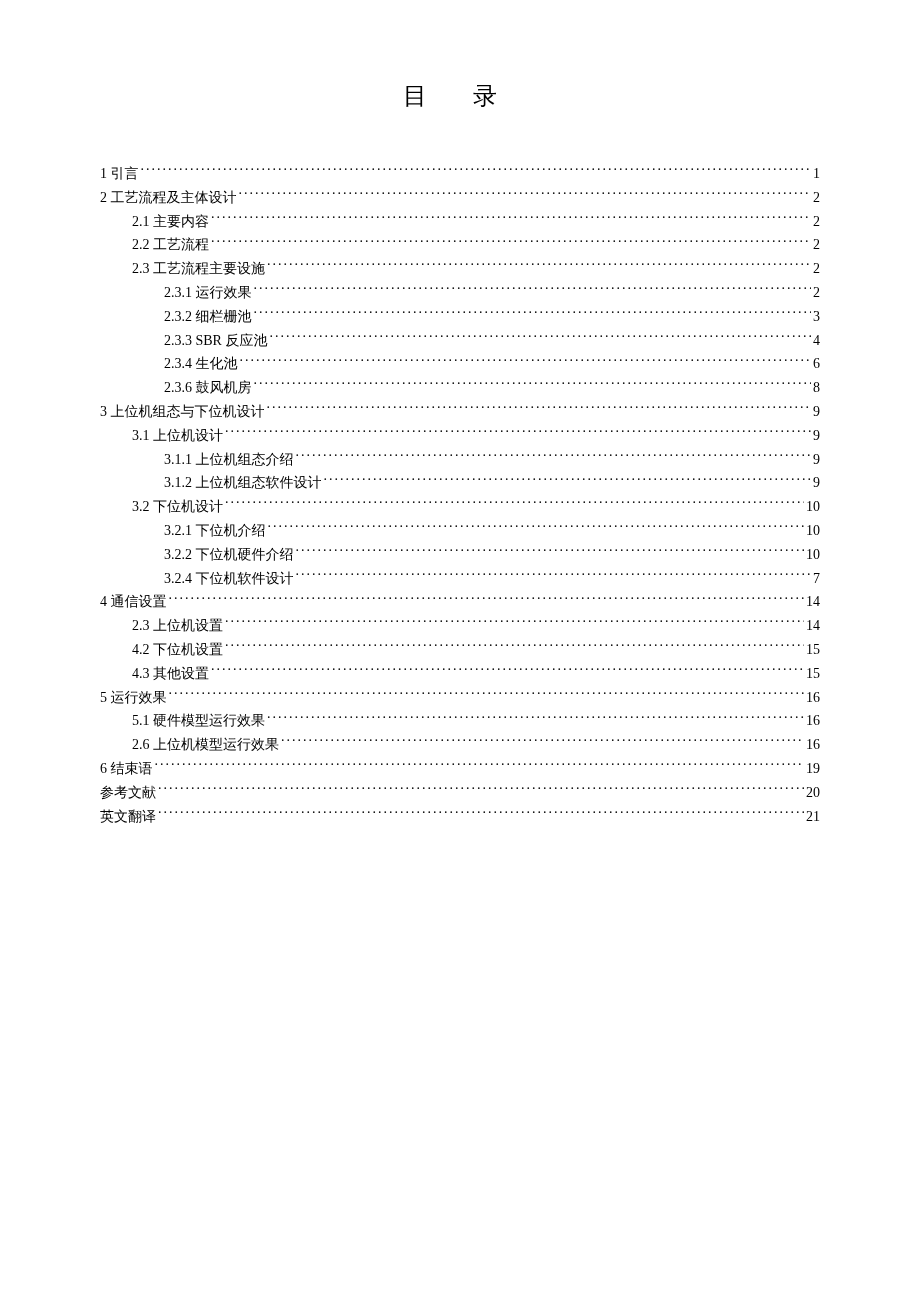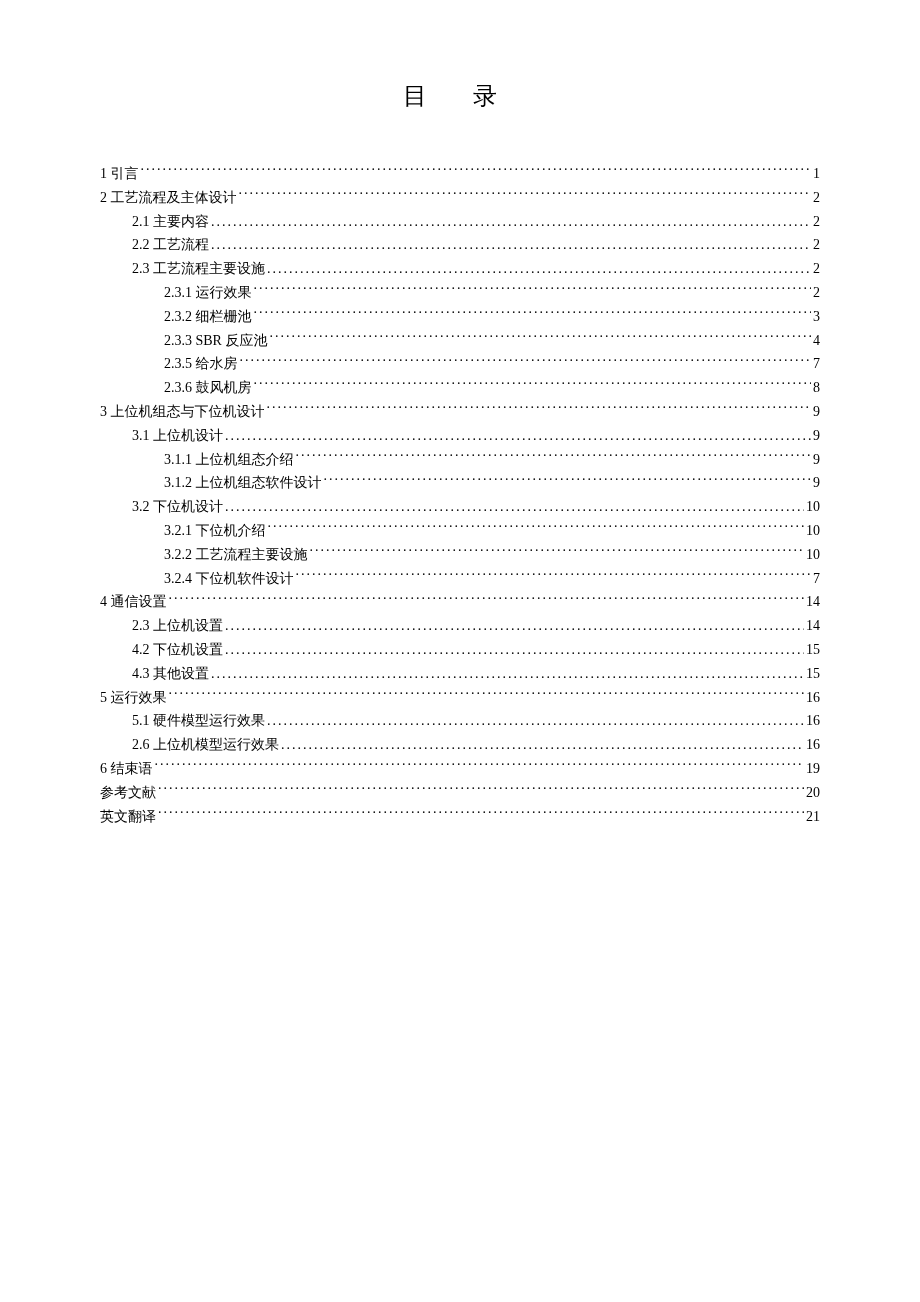--- a/index.html
+++ b/index.html
@@ -31,21 +31,20 @@
       display: flex;
       align-items: baseline;
       white-space: nowrap;
       overflow: hidden;
     }
     .toc-entry.level-1 {
       padding-left: 0;
     }
     .toc-entry.level-2 {
       padding-left: 32px;
-      align-items: flex-end;
     }
     .toc-entry.level-3 {
       padding-left: 64px;
     }
     .toc-label {
       flex-shrink: 0;
     }
     .toc-dots {
       flex: 1;
       overflow: hidden;
@@ -105,23 +104,23 @@
       <span class="toc-label">2.3.2  细栏栅池</span>
       <span class="toc-dots"></span>
       <span class="toc-page">3</span>
     </div>
     <div class="toc-entry level-3">
       <span class="toc-label">2.3.3 SBR 反应池</span>
       <span class="toc-dots"></span>
       <span class="toc-page">4</span>
     </div>
     <div class="toc-entry level-3">
-      <span class="toc-label">2.3.5  给水房</span>
-      <span class="toc-dots"></span>
-      <span class="toc-page">7</span>
+      <span class="toc-label">2.3.4  生化池</span>
+      <span class="toc-dots"></span>
+      <span class="toc-page">6</span>
     </div>
     <div class="toc-entry level-3">
       <span class="toc-label">2.3.6  鼓风机房</span>
       <span class="toc-dots"></span>
       <span class="toc-page">8</span>
     </div>
     <div class="toc-entry level-1">
       <span class="toc-label">3  上位机组态与下位机设计</span>
       <span class="toc-dots"></span>
       <span class="toc-page">9</span>
@@ -145,21 +144,21 @@
       <span class="toc-label">3.2  下位机设计</span>
       <span class="toc-dots"></span>
       <span class="toc-page">10</span>
     </div>
     <div class="toc-entry level-3">
       <span class="toc-label">3.2.1  下位机介绍</span>
       <span class="toc-dots"></span>
       <span class="toc-page">10</span>
     </div>
     <div class="toc-entry level-3">
-      <span class="toc-label">3.2.2  工艺流程主要设施</span>
+      <span class="toc-label">3.2.2  下位机硬件介绍</span>
       <span class="toc-dots"></span>
       <span class="toc-page">10</span>
     </div>
     <div class="toc-entry level-3">
       <span class="toc-label">3.2.4  下位机软件设计</span>
       <span class="toc-dots"></span>
       <span class="toc-page">7</span>
     </div>
     <div class="toc-entry level-1">
       <span class="toc-label">4  通信设置</span>

